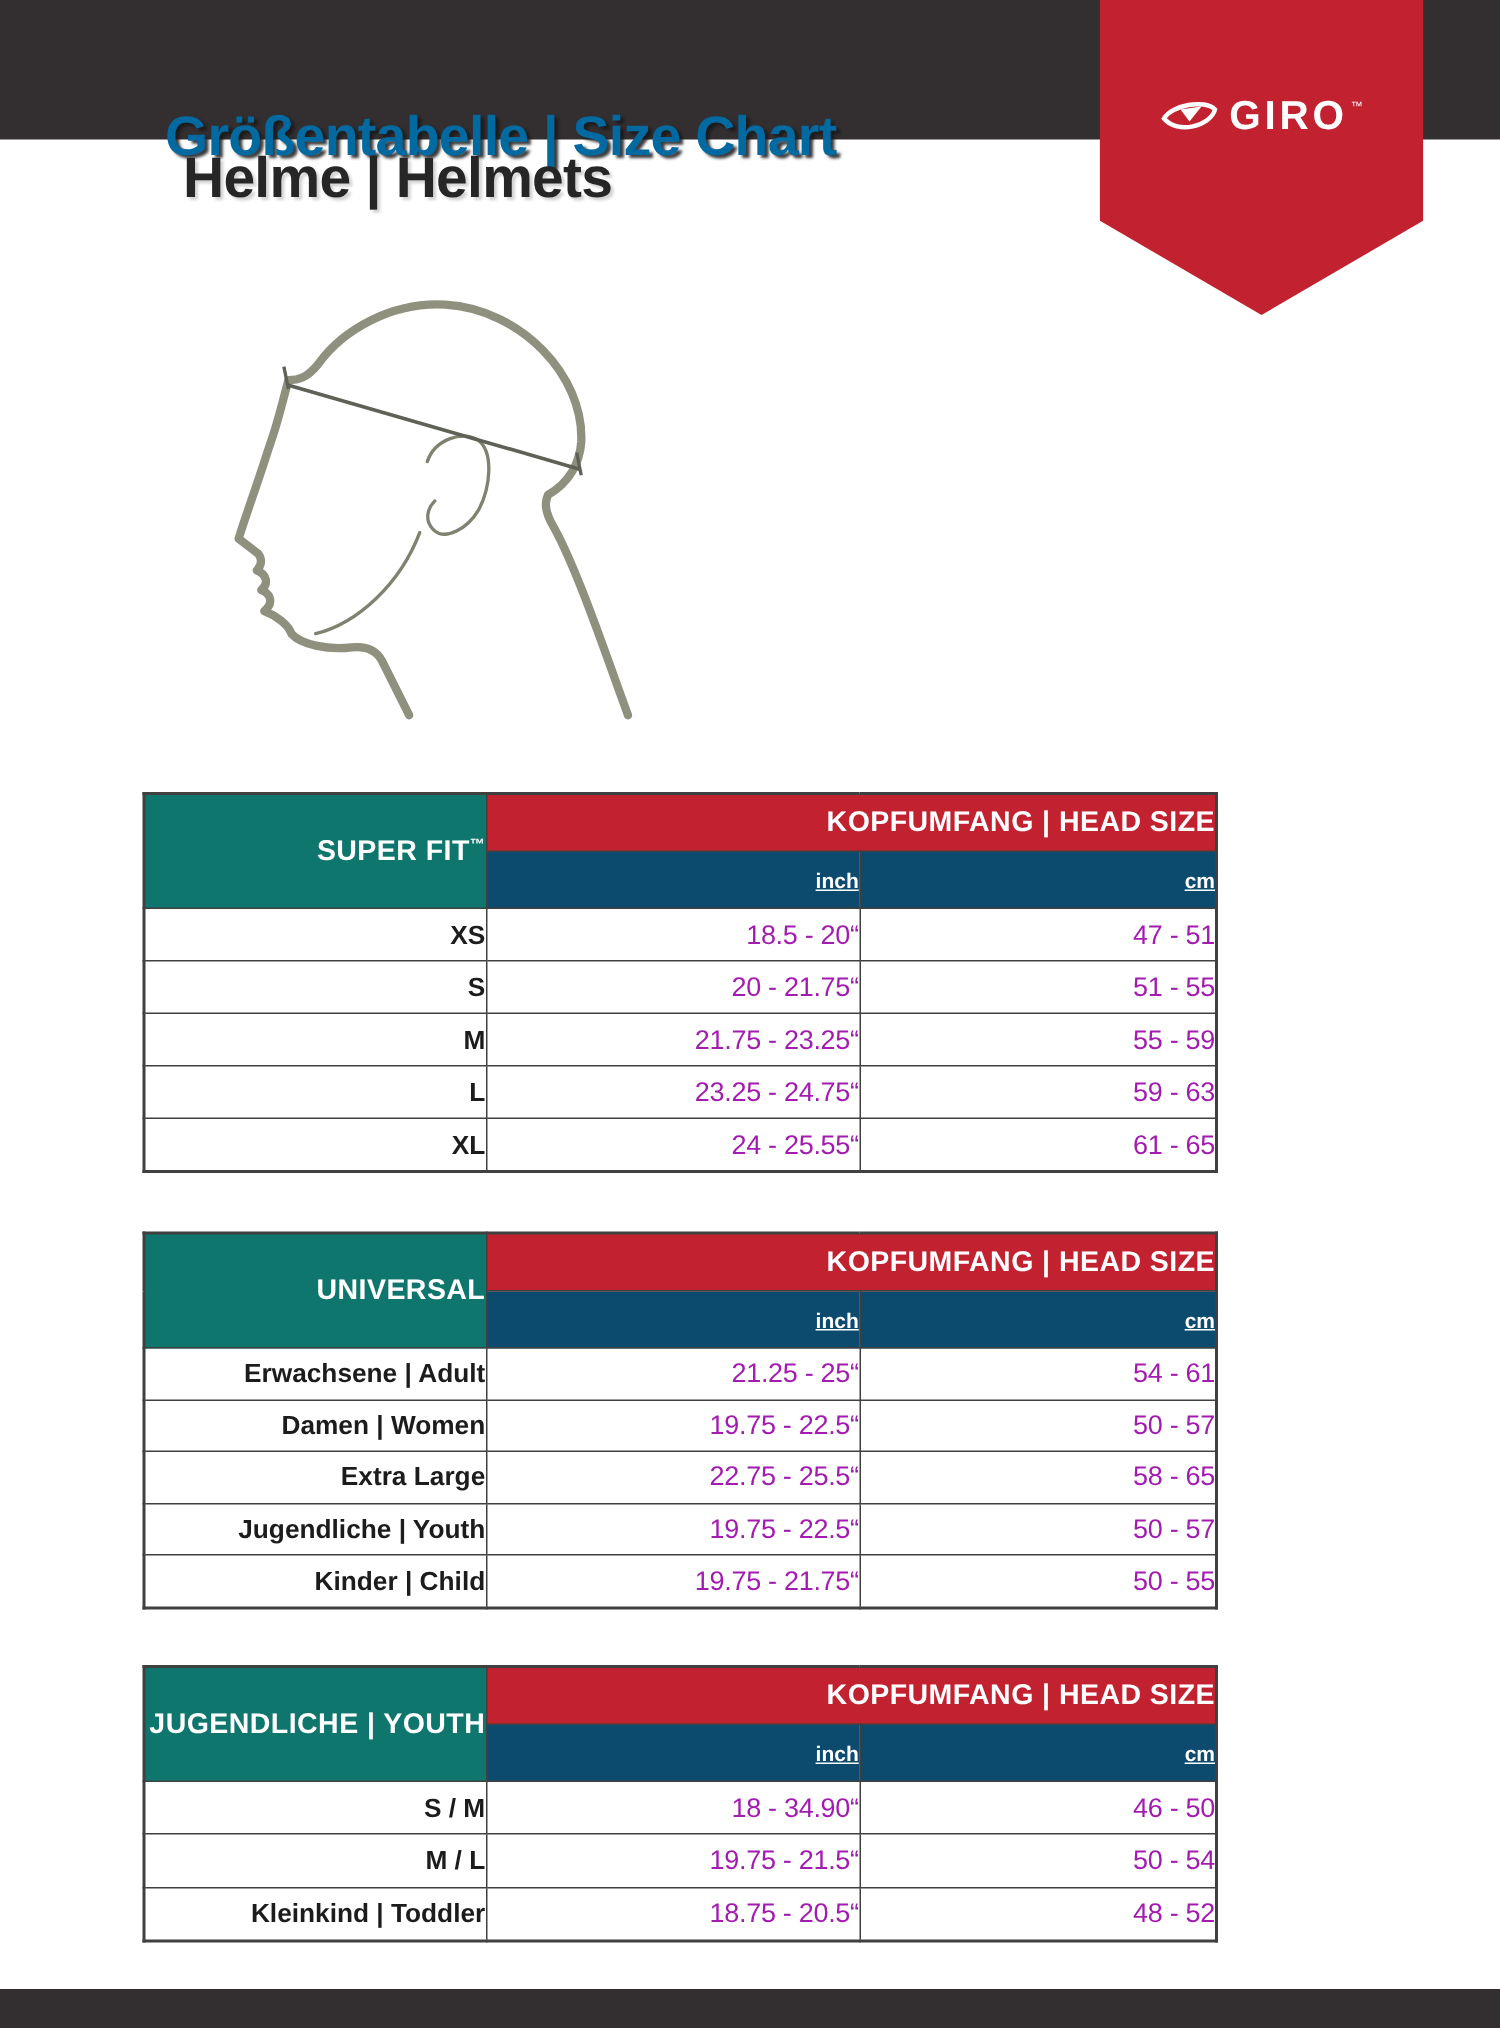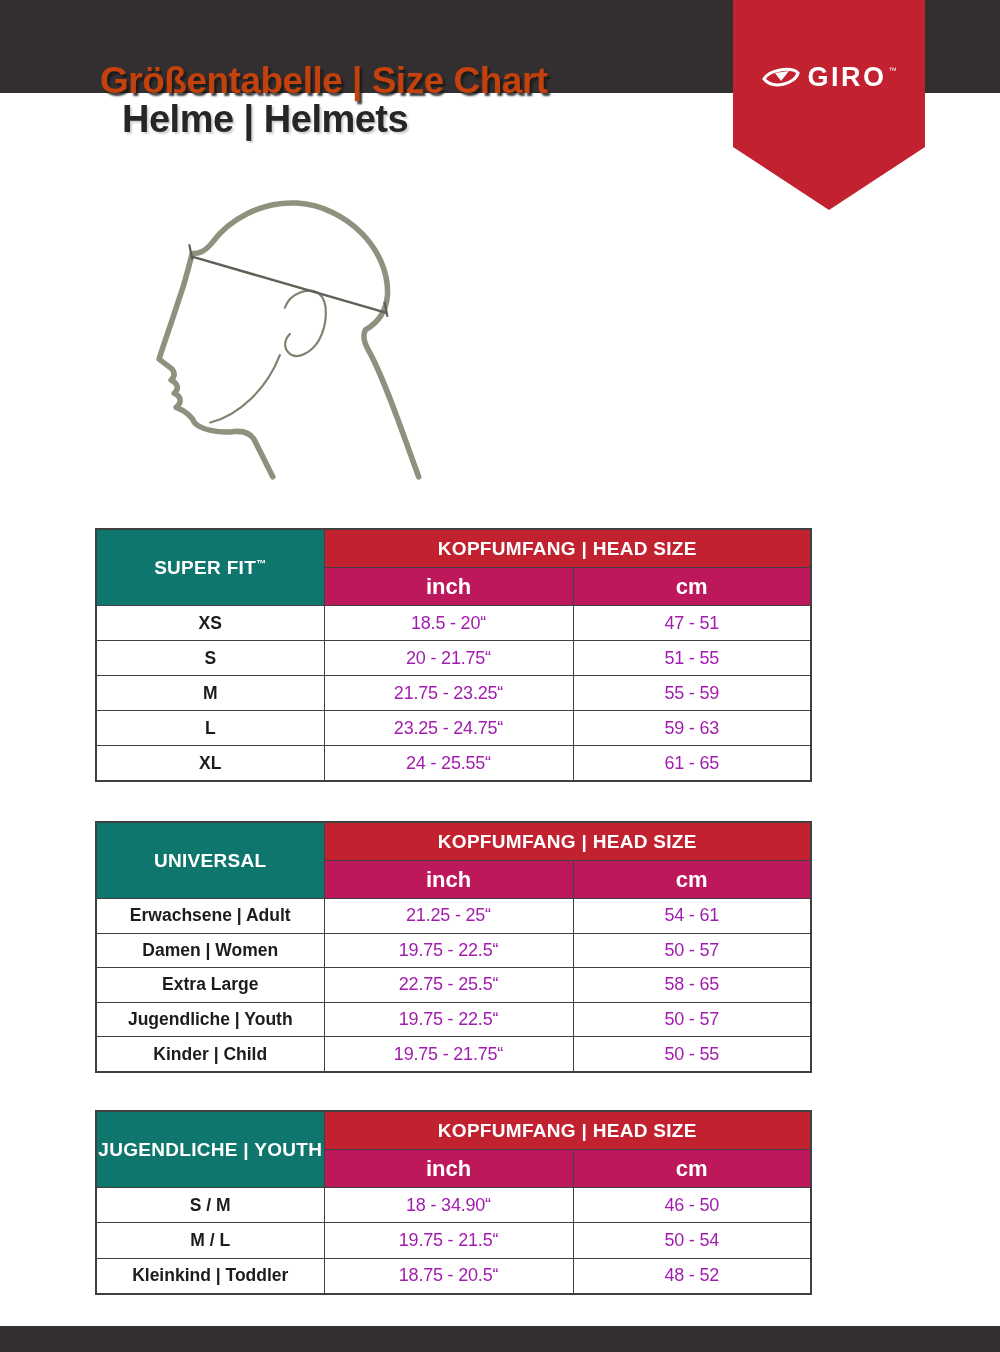--- a/index.html
+++ b/index.html
@@ -17,35 +17,35 @@
     position: absolute; left: 0; top: 0; width: 1000px; height: 93px;
     background: #332e30;
   }
   .bottom-band {
     position: absolute; left: 0; top: 1326px; width: 1000px; height: 26px;
     background: #332e30;
   }
 
   
   .title {
-    position: absolute; left: 94px; top: 56px; margin: 6px;
+    position: absolute; left: 94px; top: 56px; margin: 16px;
     font-size: 37px; font-weight: bold; letter-spacing: -0.5px;
-    color: #c2410c; white-space: nowrap; z-index: 2; line-height: 1;
+    color: #0369a1; white-space: nowrap; z-index: 2; line-height: 1;
     text-shadow: 2.5px 2.5px 2px rgba(25,25,25,0.85);
   }
   .subtitle {
     position: absolute; left: 122px; top: 100px; margin: 0;
     font-size: 38px; font-weight: bold; letter-spacing: -0.5px;
     color: #262626; white-space: nowrap; z-index: 2; line-height: 1;
     text-shadow: 2px 2px 2px rgba(0,0,0,0.18);
   }
 
   
   .ribbon {
-    position: absolute; left: 733px; top: 0; width: 192px; height: 210px;
+    position: absolute; left: 733px; top: 0; width: 216px; height: 210px;
     background: #c22130; z-index: 3;
     clip-path: polygon(0 0, 100% 0, 100% 70%, 50% 100%, 0 70%);
     display: flex; justify-content: center; align-items: flex-start;
   }
   .logo { display: flex; align-items: center; gap: 6px; margin-top: 64px; }
   .logo-text {
     color: #ffffff; font-size: 27px; font-weight: bold;
     letter-spacing: 2.5px; line-height: 1;
   }
   .logo-tm { color: #ffffff; font-size: 8px; align-self: flex-start; margin: 2px 0 0 -4px; }
@@ -56,35 +56,36 @@
   
   table.size-table {
     position: absolute; left: 95px; width: 715px;
     border-collapse: collapse; table-layout: fixed;
     border: 2px solid #404040;
     background: #ffffff;
   }
   .t1 { top: 528px; }
   .t2 { top: 821px; }
   .t3 { top: 1110px; }
-  table.size-table td { border: 1.5px solid #404040; padding: 0; text-align: center; vertical-align: middle; }
+  table.size-table td { border: 1.5px solid #404040; padding: 0; text-align: right; vertical-align: middle; }
   td.cat {
     background: #0f766e; color: #ffffff;
     font-weight: bold; font-size: 19px; letter-spacing: 0.3px;
   }
   td.cat sup { font-size: 10px; }
   td.span-head {
     background: #c22130; color: #ffffff;
     font-weight: bold; font-size: 19px; letter-spacing: 0.3px;
     height: 37px;
   }
   td.unit {
-    background: #be185d; color: #ffffff;
-    font-weight: bold; font-size: 22px;
+    background: #0c4a6e; color: #ffffff;
+    font-weight: bold; font-size: 14px;
     height: 37px;
+    text-decoration: underline;
   }
   td.lbl { font-weight: bold; font-size: 17.5px; color: #1c1c1c; }
   td.num { font-size: 18px; color: #a21caf; letter-spacing: -0.2px; }
   .t1 tr.data-row td { height: 34px; margin-left: 12px; }
   .t2 tr.data-row td { height: 33.6px; }
   .t3 tr.data-row td { height: 34.3px; }
 </style>
 </head>
 <body>
 

